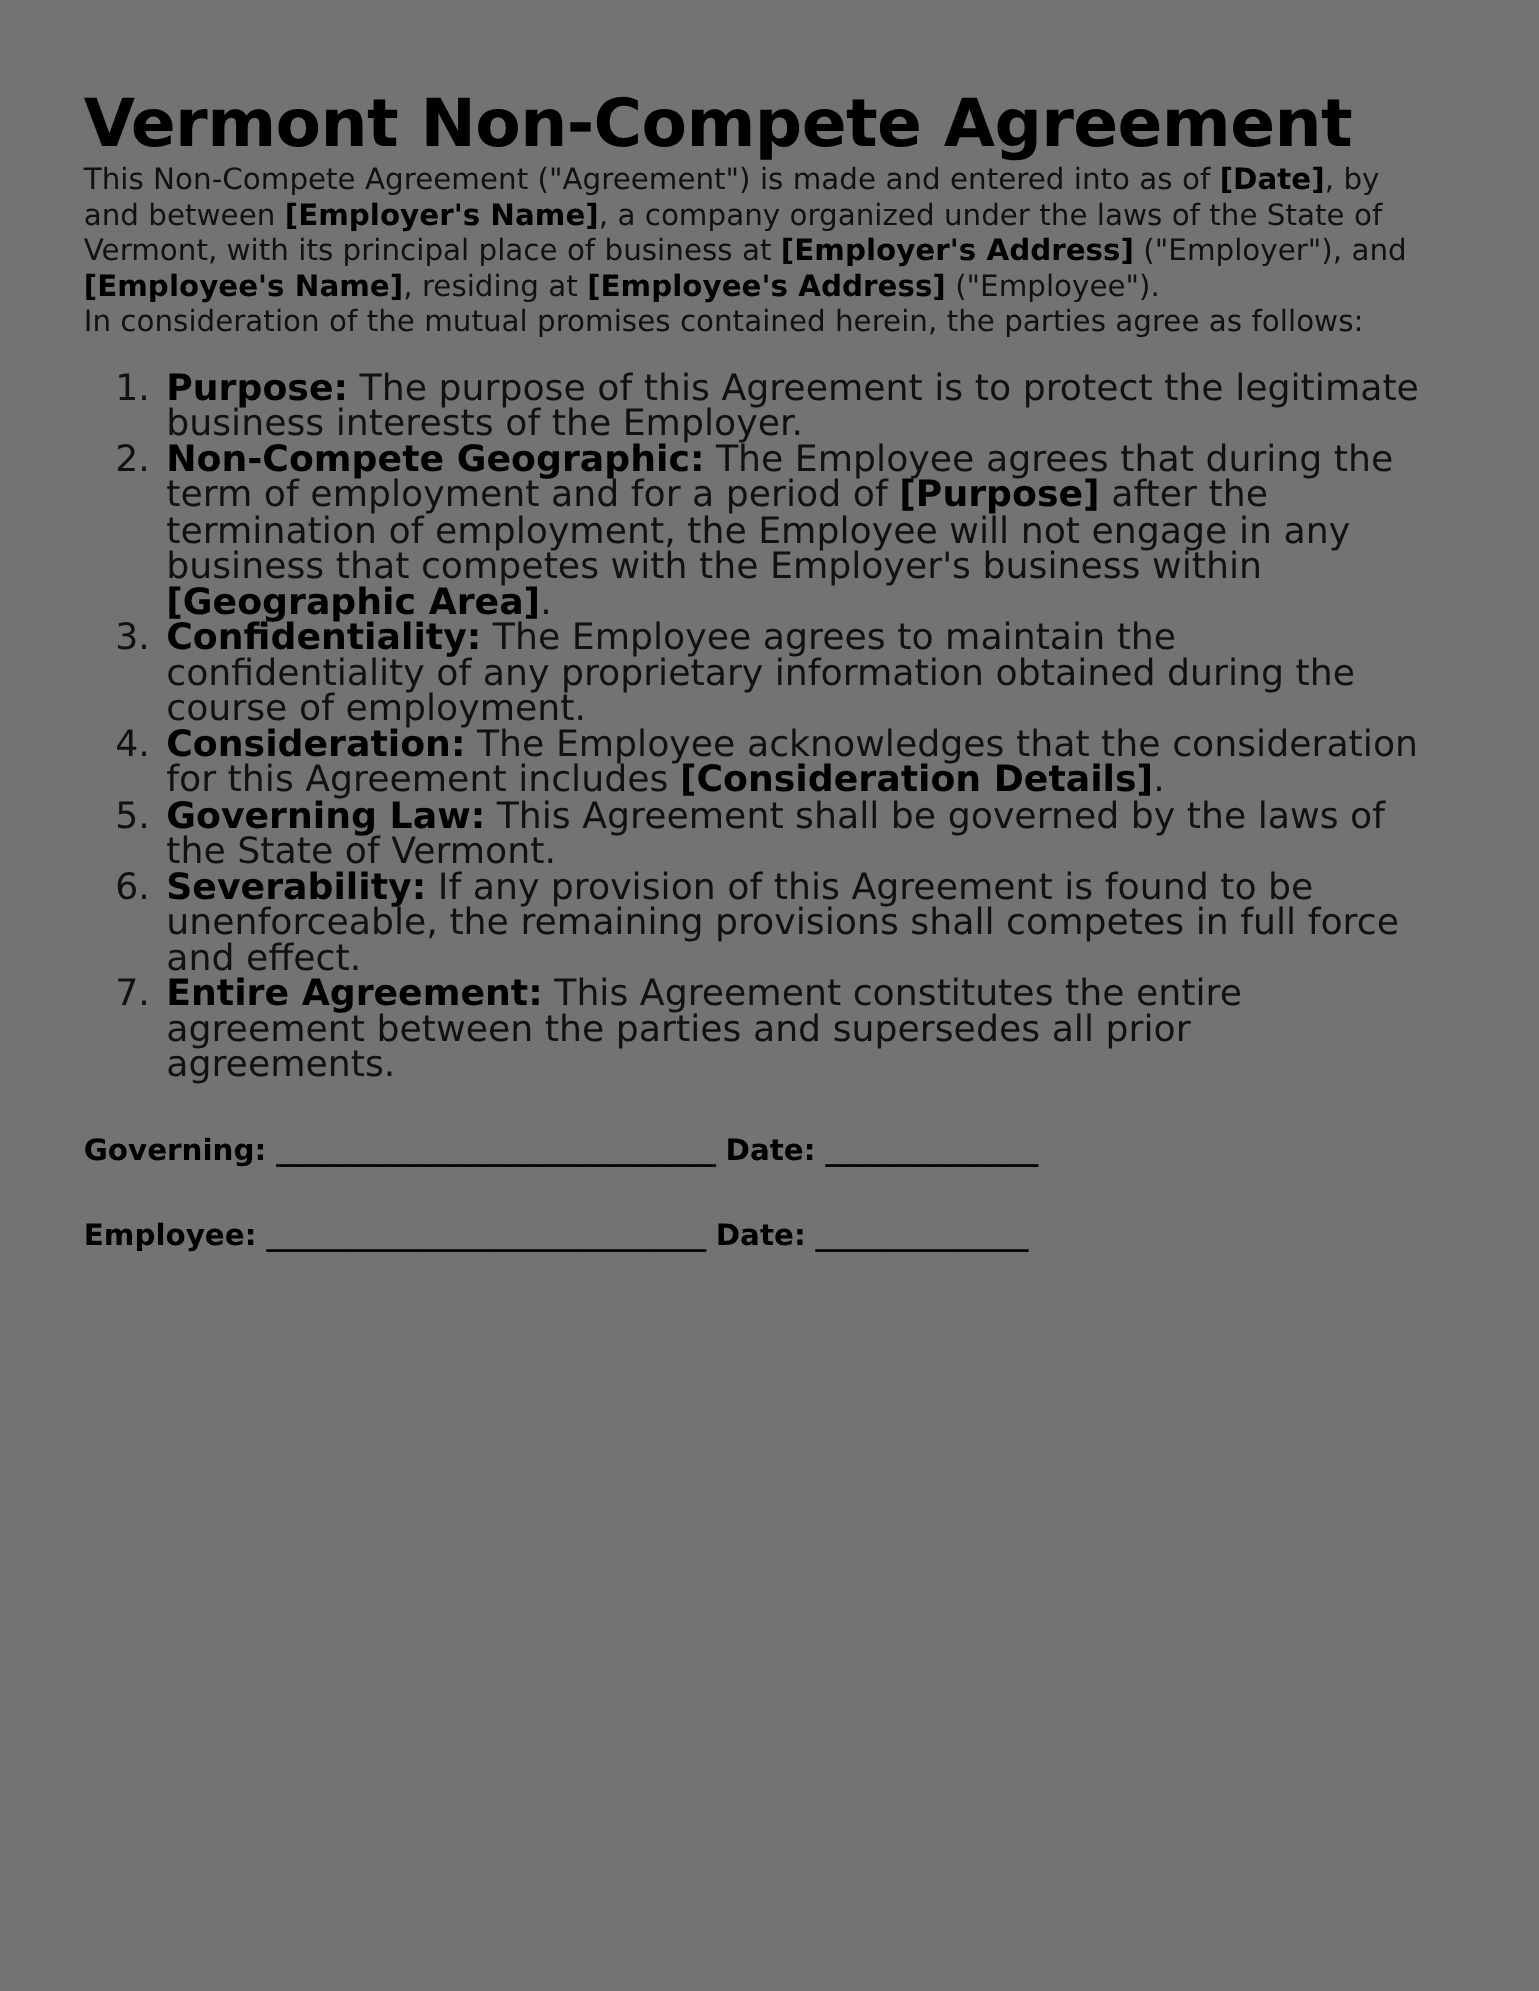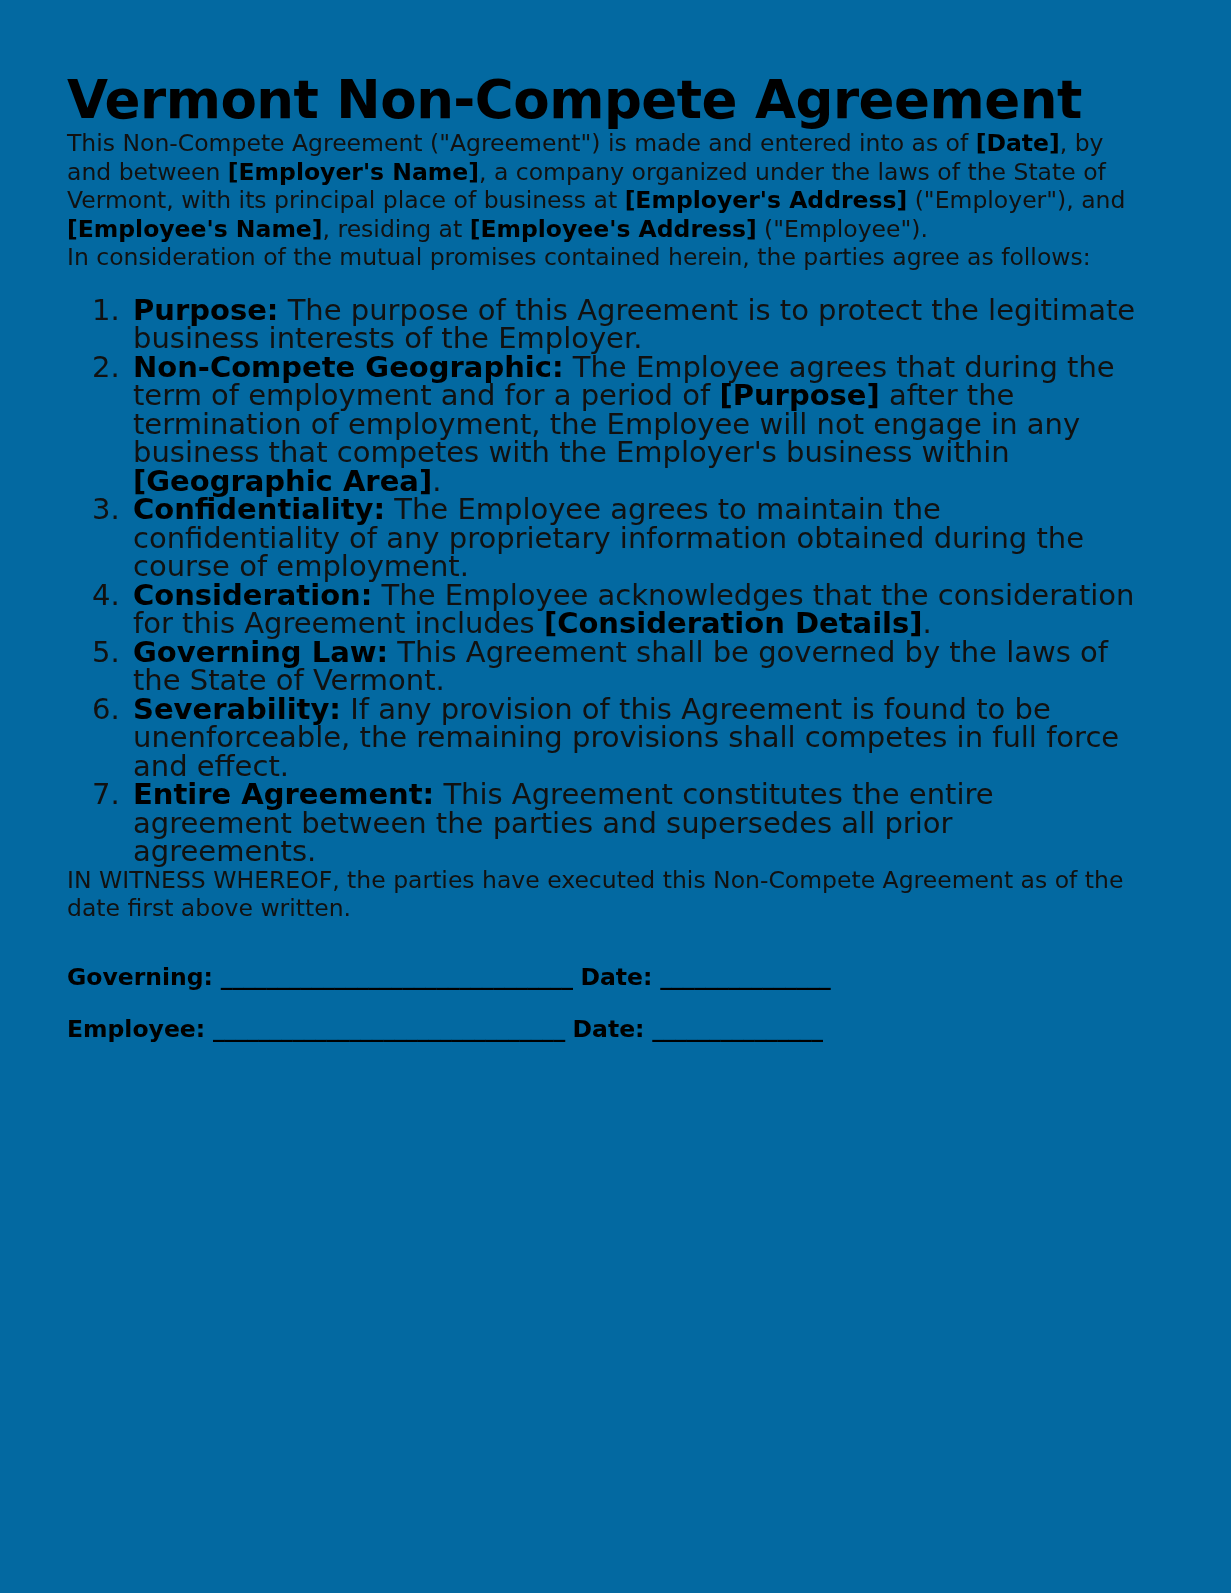--- a/index.html
+++ b/index.html
@@ -15,21 +15,21 @@
     font-family: "DejaVu Sans", "Liberation Sans", sans-serif;
     color: #000000;
   }
 
   .page {
     position: absolute;
     left: 0;
     top: 0;
     width: 1231px;
     height: 1593px;
-    background: #0369a1;
+    background: #737373;
   }
 
   .content {
     position: absolute;
     left: 67px;
     top: 70px;
     width: 1075px;
   }
 
   h1.doc-title {
@@ -92,21 +92,21 @@
   .sig-row {
     font-size: 23.5px;
     line-height: 28.5px;
     font-weight: bold;
     color: #000000;
     margin: 0 0 0 0;
     white-space: pre;
   }
 
   .sig-row + .sig-row {
-    margin-top: 24px;
+    margin-top: 40px;
   }
 
   .sig-fill {
     font-weight: bold;
     letter-spacing: -0.4px;
   }
 
   .watermark {
     position: absolute;
     left: 398px;
@@ -165,21 +165,20 @@
       <li>
         <b class="bold">Severability:</b><span> If any provision of this Agreement is found to be unenforceable, the remaining provisions shall competes in full force and effect.</span>
       </li>
 
       <li>
         <b class="bold">Entire Agreement:</b><span> This Agreement constitutes the entire agreement between the parties and supersedes all prior agreements.</span>
       </li>
 
     </ol>
 
-    <p class="para para-witness">IN WITNESS WHEREOF, the parties have executed this Non-Compete Agreement as of the date first above written.</p>
 
     <div class="sig-block">
 
       <div class="sig-row"><span>Governing:</span><span class="sig-fill"> _______________________________ </span><span>Date:</span><span class="sig-fill"> _______________</span></div>
 
       <div class="sig-row"><span>Employee:</span><span class="sig-fill"> _______________________________ </span><span>Date:</span><span class="sig-fill"> _______________</span></div>
 
     </div>
 
   </div>

